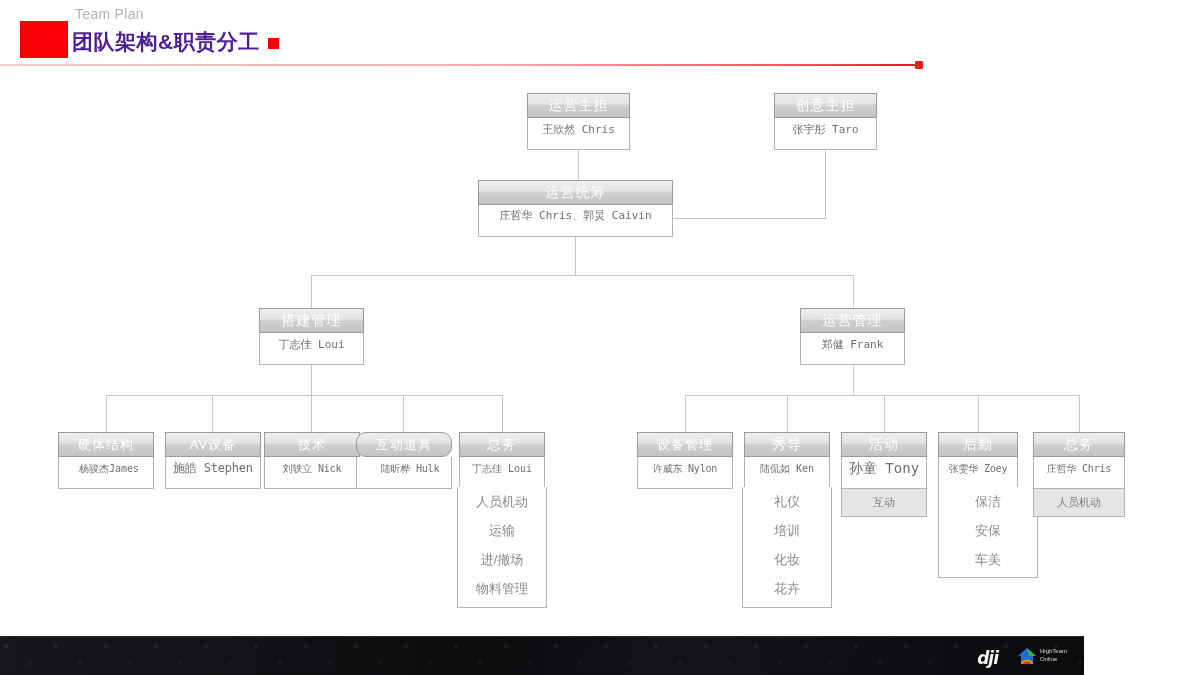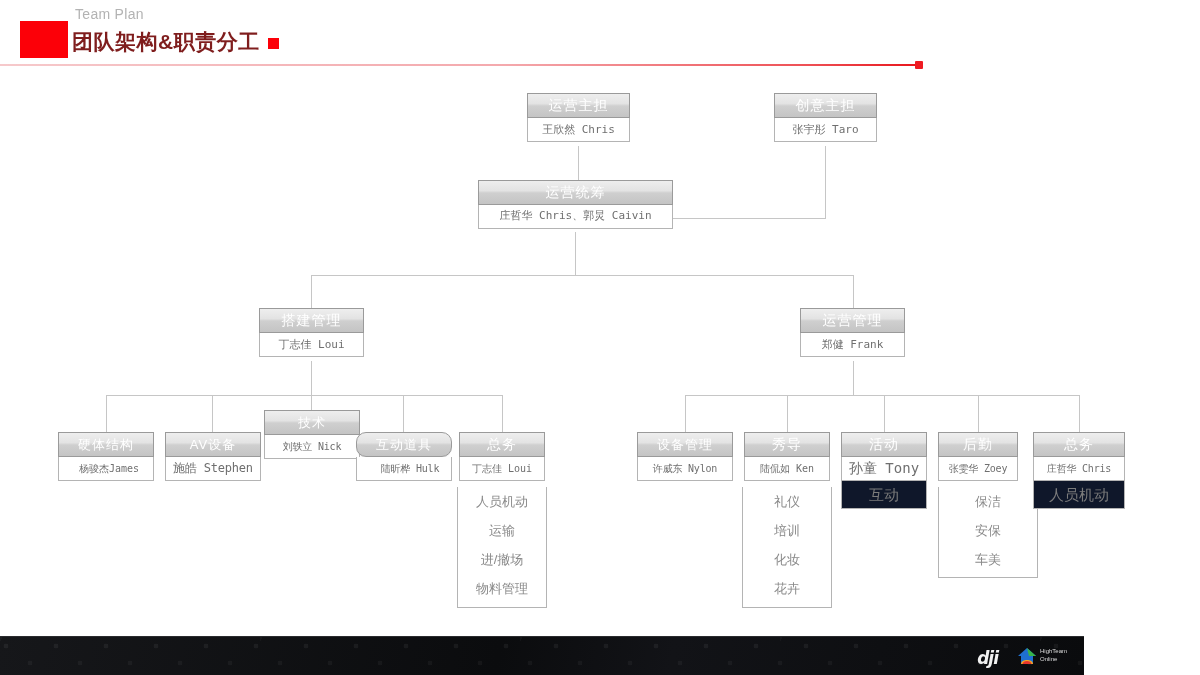--- a/index.html
+++ b/index.html
@@ -16,21 +16,21 @@
   .hdr-redblock {
     position:absolute; left:20px; top:21px;
     width:48px; height:37px; background:#fc0008;
   }
   .hdr-eyebrow {
     position:absolute; left:75px; top:6px;
     font-size:14px; color:#b3b3b3; letter-spacing:.3px;
   }
   .hdr-title {
     position:absolute; left:72px; top:28px;
-    font-size:21px; font-weight:bold; color:#7f1d1d;
+    font-size:21px; font-weight:bold; color:#4c1d95;
     letter-spacing:.5px; white-space:nowrap;
   }
   .hdr-title-dot {
     position:absolute; left:268px; top:38px;
     width:11px; height:11px; background:#fc0008;
   }
   .hdr-rule {
     position:absolute; left:0; top:64px; width:917px; height:2px;
     background:linear-gradient(to right, #f6c9cb 0%, #f4a9ad 55%, #ee5055 88%, #e8161d 100%);
   }
@@ -83,21 +83,21 @@
   .nbody {
     box-sizing:border-box;
     background:#ffffff;
     border:1px solid #b4b4b4;
     border-top:none;
     color:#6f6f6f;
     text-align:center;
     font-family:"DejaVu Sans Mono", monospace;
     font-size:11px;
     line-height:23px;
-    height:24px;
+    height:32px;
     white-space:nowrap;
     overflow:visible;
   }
   .nbody.mono-tight { letter-spacing:-.2px; }
   .nbody.justify {
     text-align:justify; text-align-last:justify;
     padding:0 20px; font-size:10px;
   }
   .overflow-name {
     position:absolute; left:0; right:0; top:23px;
@@ -110,22 +110,22 @@
     background:#ffffff;
     border:1px solid #b4b4b4;
     border-top:none;
     color:#8a8a8a;
     text-align:center;
     font-size:13px;
   }
   .sublist div { line-height:29px; }
   .subbox {
     box-sizing:border-box;
-    background:#0f172a; border:1px solid #b4b4b4; border-top:none;
-    color:#7b7b7b; text-align:center; font-size:15px; line-height:27px; height:28px;
+    background:#e5e5e5; border:1px solid #b4b4b4; border-top:none;
+    color:#7b7b7b; text-align:center; font-size:11px; line-height:27px; height:28px;
   }
 
   
   .ln { position:absolute; background:#c6c6c6; }
   .lv { width:1px; }
   .lh { height:1px; }
 </style>
 </head>
 <body>
 
@@ -194,21 +194,21 @@
   <div class="node" style="left:58px; top:432px; width:96px;">
     <div class="nbar" style="font-size:13px;">硬体结构</div>
     <div class="nbody justify">杨骏杰James</div>
   </div>
 
   <div class="node" style="left:165px; top:432px; width:96px;">
     <div class="nbar" style="font-size:13px;">AV设备</div>
     <div class="nbody mono-tight" style="font-size:12px;">施皓 Stephen</div>
   </div>
 
-  <div class="node" style="left:264px; top:410px; width:96px;">
+  <div class="node" style="left:264px; top:432px; width:96px;">
     <div class="nbar" style="font-size:13px;">技术</div>
     <div class="nbody mono-tight" style="font-size:10px;">刘轶立 Nick</div>
   </div>
 
   <div class="node" style="left:356px; top:432px; width:96px;">
     <div class="nbar" style="font-size:13px;border-radius:10px;">互动道具</div>
     <div class="nbody mono-tight" style="font-size:10px;padding-left:12px;">陆昕桦 Hulk</div>
   </div>
 
   <div class="node" style="left:459px; top:432px; width:86px;">

